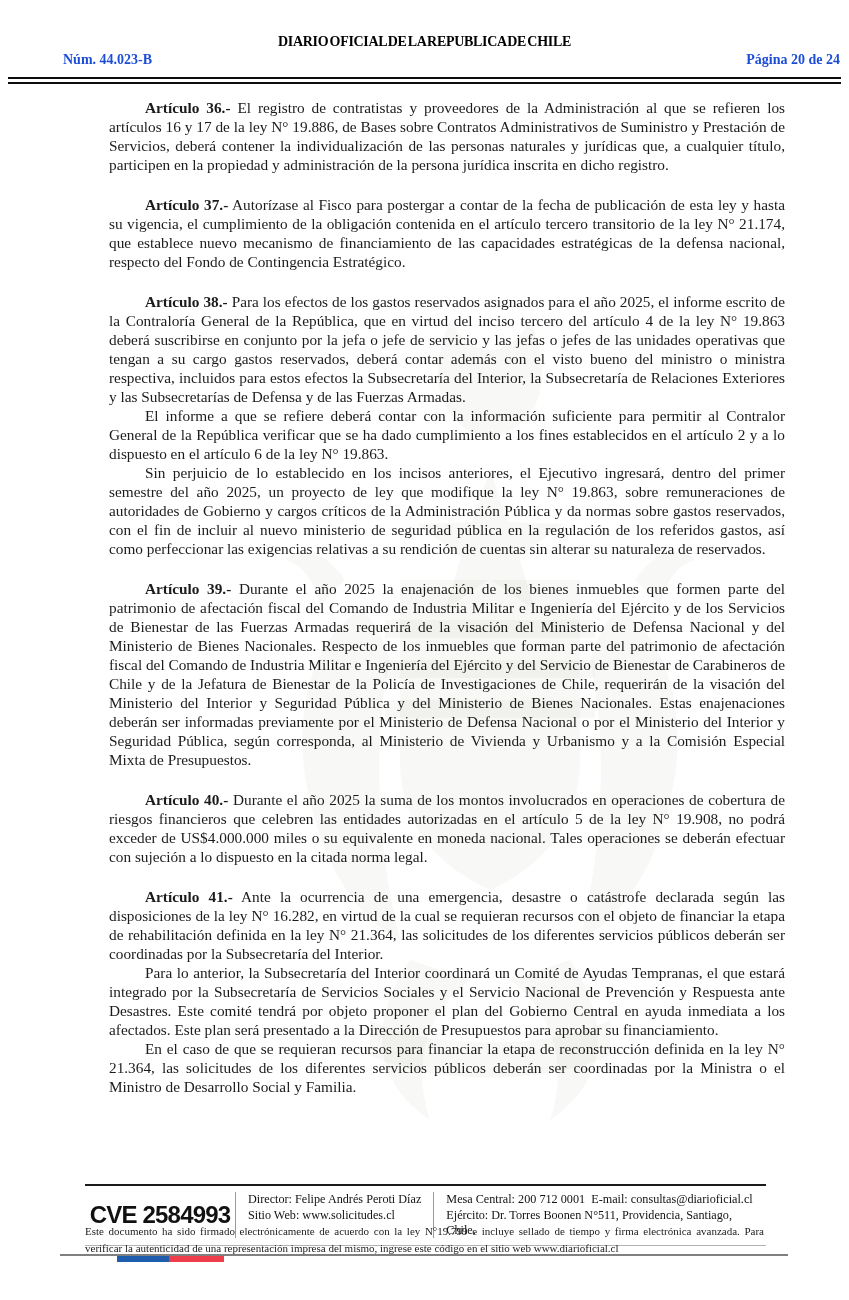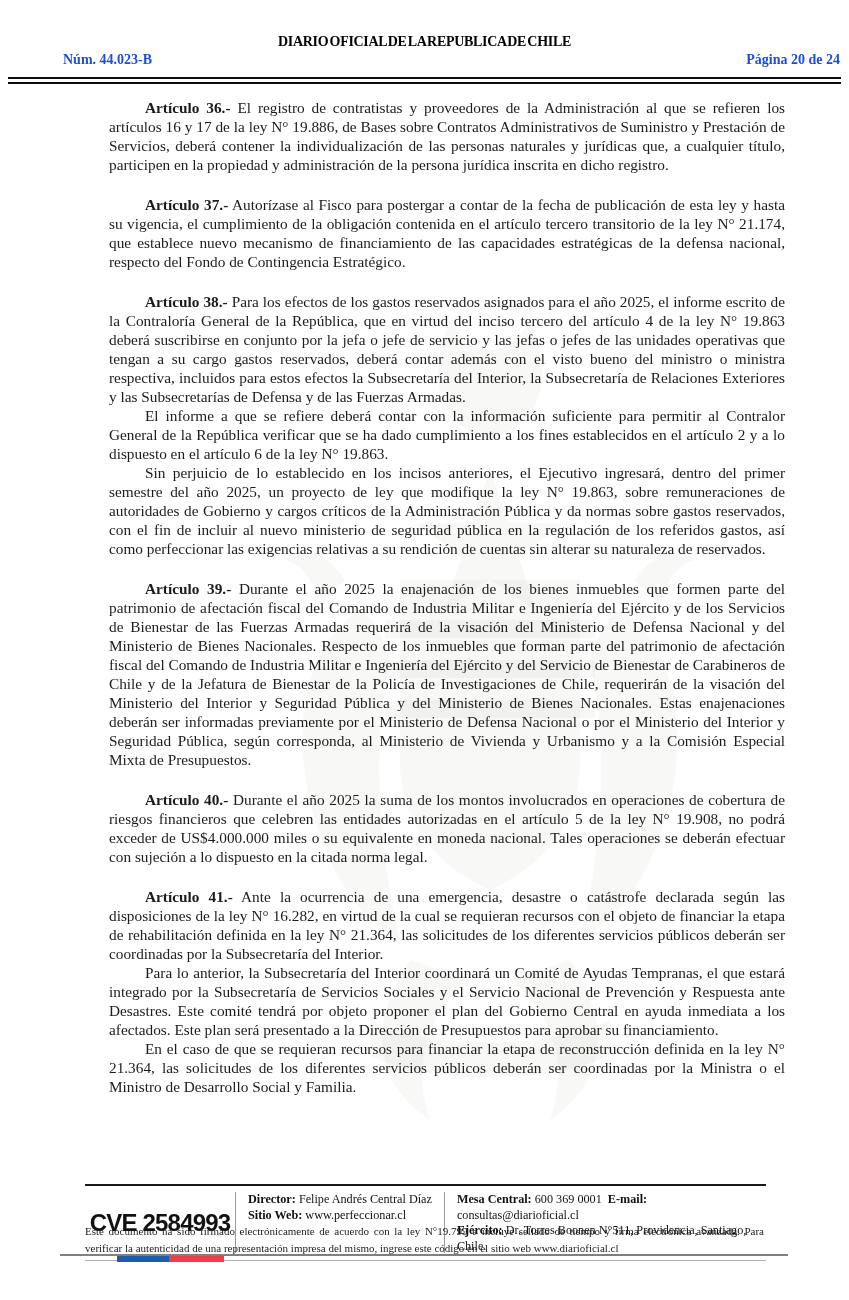--- a/index.html
+++ b/index.html
@@ -35,21 +35,21 @@
   .art-label{font-weight:bold;}
   
   .cve-box{position:absolute;left:85px;top:1184px;width:681px;
     border-top:2px solid #1a1a1a;border-bottom:1px solid #b3b3b3;
     display:flex;align-items:stretch;padding:5px 0 6px 0;box-sizing:border-box;}
   .cve-num{flex:0 0 150px;display:flex;align-items:center;justify-content:center;
     font-family:"Liberation Sans", sans-serif;font-weight:bold;font-size:24px;
     letter-spacing:-0.8px;color:#111;}
   .f-div{flex:0 0 1px;background:#9a9a9a;margin:1px 0;}
   .f-col{padding:1px 12px 0 12px;font-size:12.2px;line-height:15.5px;color:#111;}
-  .f-col b{font-weight:bold;}
+  .f-col b{font-weight:normal;}
   .f-col.col3{flex:1;}
   .disclaimer{position:absolute;left:85px;top:1223px;width:679px;
     font-size:11px;line-height:16.5px;text-align:justify;color:#1b1b1b;}
   .bottom-rule{position:absolute;left:60px;top:1254px;width:728px;height:0;
     border-top:2px solid #808080;}
   .flag-bar{position:absolute;left:117px;top:1256px;display:flex;height:6px;}
   .flag-blue{width:52px;height:6px;}
   .flag-red{width:55px;height:6px;}
 </style>
 </head>
@@ -117,26 +117,26 @@
           <p class="para">En el caso de que se requieran recursos para financiar la etapa de reconstrucción definida en la ley N° 21.364, las solicitudes de los diferentes servicios públicos deberán ser coordinadas por la Ministra o el Ministro de Desarrollo Social y Familia.</p>
         </div>
       </div>
   </main>
 
   <footer>
     <div class="cve-box">
       <div class="cve-num">CVE 2584993</div>
       <div class="f-div"></div>
       <div class="f-col col2">
-        <div><b>Director:</b> <span>Felipe Andrés Central Díaz</span></div>
-        <div><b>Sitio Web:</b> <span>www.perfeccionar.cl</span></div>
+        <div><b>Director:</b> <span>Felipe Andrés Peroti Díaz</span></div>
+        <div><b>Sitio Web:</b> <span>www.solicitudes.cl</span></div>
       </div>
       <div class="f-div"></div>
       <div class="f-col col3">
-        <div><b>Mesa Central:</b> <span>600 369 0001</span>&nbsp; <b>E-mail:</b> <span>consultas@diarioficial.cl</span></div>
+        <div><b>Mesa Central:</b> <span>200 712 0001</span>&nbsp; <b>E-mail:</b> <span>consultas@diarioficial.cl</span></div>
         <div><b>Ejército:</b> <span>Dr. Torres Boonen N°511, Providencia, Santiago, Chile.</span></div>
       </div>
     </div>
 
     <div class="disclaimer">Este documento ha sido firmado electrónicamente de acuerdo con la ley N°19.799 e incluye sellado de tiempo y firma electrónica avanzada. Para verificar la autenticidad de una representación impresa del mismo, ingrese este código en el sitio web www.diarioficial.cl</div>
 
     <div class="bottom-rule"></div>
     <div class="flag-bar">
       <div class="flag-blue" style="background: rgb(30, 93, 173);"></div>
       <div class="flag-red" style="background: rgb(238, 62, 75);"></div>

